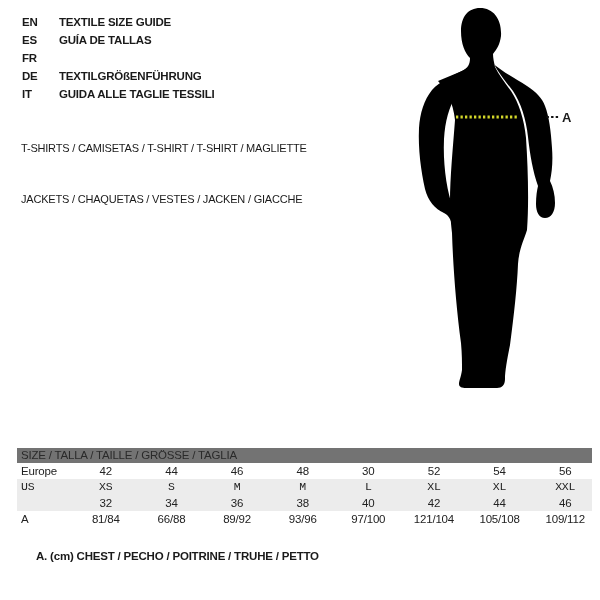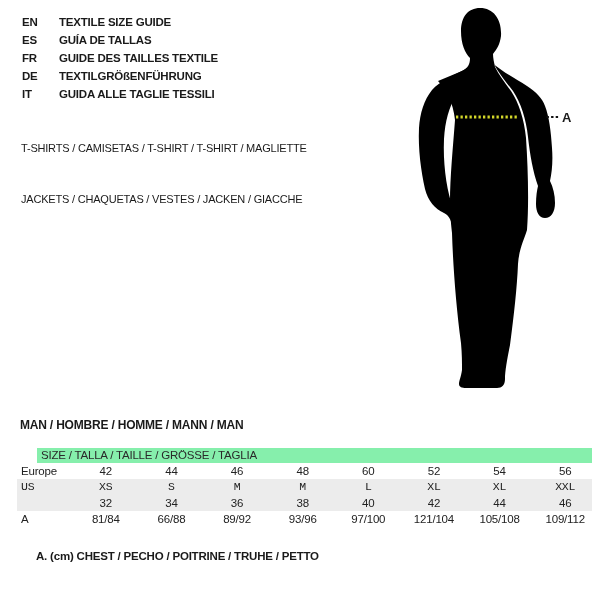--- a/index.html
+++ b/index.html
@@ -38,21 +38,20 @@
       <div class="lang-row">
         <span class="lang-code">EN</span>
         <span class="lang-label">TEXTILE SIZE GUIDE</span>
       </div>
       <div class="lang-row">
         <span class="lang-code">ES</span>
         <span class="lang-label">GUÍA DE TALLAS</span>
       </div>
       <div class="lang-row">
         <span class="lang-code">FR</span>
-        <span class="lang-label">GUIDE DES TAILLES TEXTILE</span>
       </div>
       <div class="lang-row">
         <span class="lang-code">DE</span>
         <span class="lang-label">TEXTILGRÖßENFÜHRUNG</span>
       </div>
       <div class="lang-row">
         <span class="lang-code">IT</span>
         <span class="lang-label">GUIDA ALLE TAGLIE TESSILI</span>
       </div>
     </div>
@@ -112,32 +111,31 @@
              C 526 119 521 103 513 91
              C 506 82 498 72 494 64 Z" fill="#000000"></path>
 
     <line x1="456" y1="117" x2="517" y2="117" stroke-width="3" stroke-dasharray="2.3 2.2" stroke="#d3d72a"></line>
 
     <line x1="546.5" y1="117" x2="559.5" y2="117" stroke-width="2.2" stroke-dasharray="2.4 2.2" stroke="#111111"></line>
   </svg>
 
   <span class="measure-a">A</span>
 
-  <div class="section-title">MAN / HOMBRE / HOMME / MANN / MAN</div>
 
   <div class="size-table">
-    <div class="thead" style="background: #86efac; margin-left: 20px;">SIZE / TALLA / TAILLE / GRÖSSE / TAGLIA</div>
+    <div class="thead" style="background: #737373;">SIZE / TALLA / TAILLE / GRÖSSE / TAGLIA</div>
     <div>
         <div class="trow">
           <div class="tlabel">Europe</div>
           <div class="tcell">42</div>
           <div class="tcell">44</div>
           <div class="tcell">46</div>
           <div class="tcell">48</div>
-          <div class="tcell">60</div>
+          <div class="tcell">30</div>
           <div class="tcell">52</div>
           <div class="tcell">54</div>
           <div class="tcell">56</div>
         </div>
         <div class="trow" style="background: rgb(236, 236, 236); font-family: Liberation Mono, monospace;">
           <div class="tlabel">US</div>
           <div class="tcell">XS</div>
           <div class="tcell">S</div>
           <div class="tcell">M</div>
           <div class="tcell">M</div>

